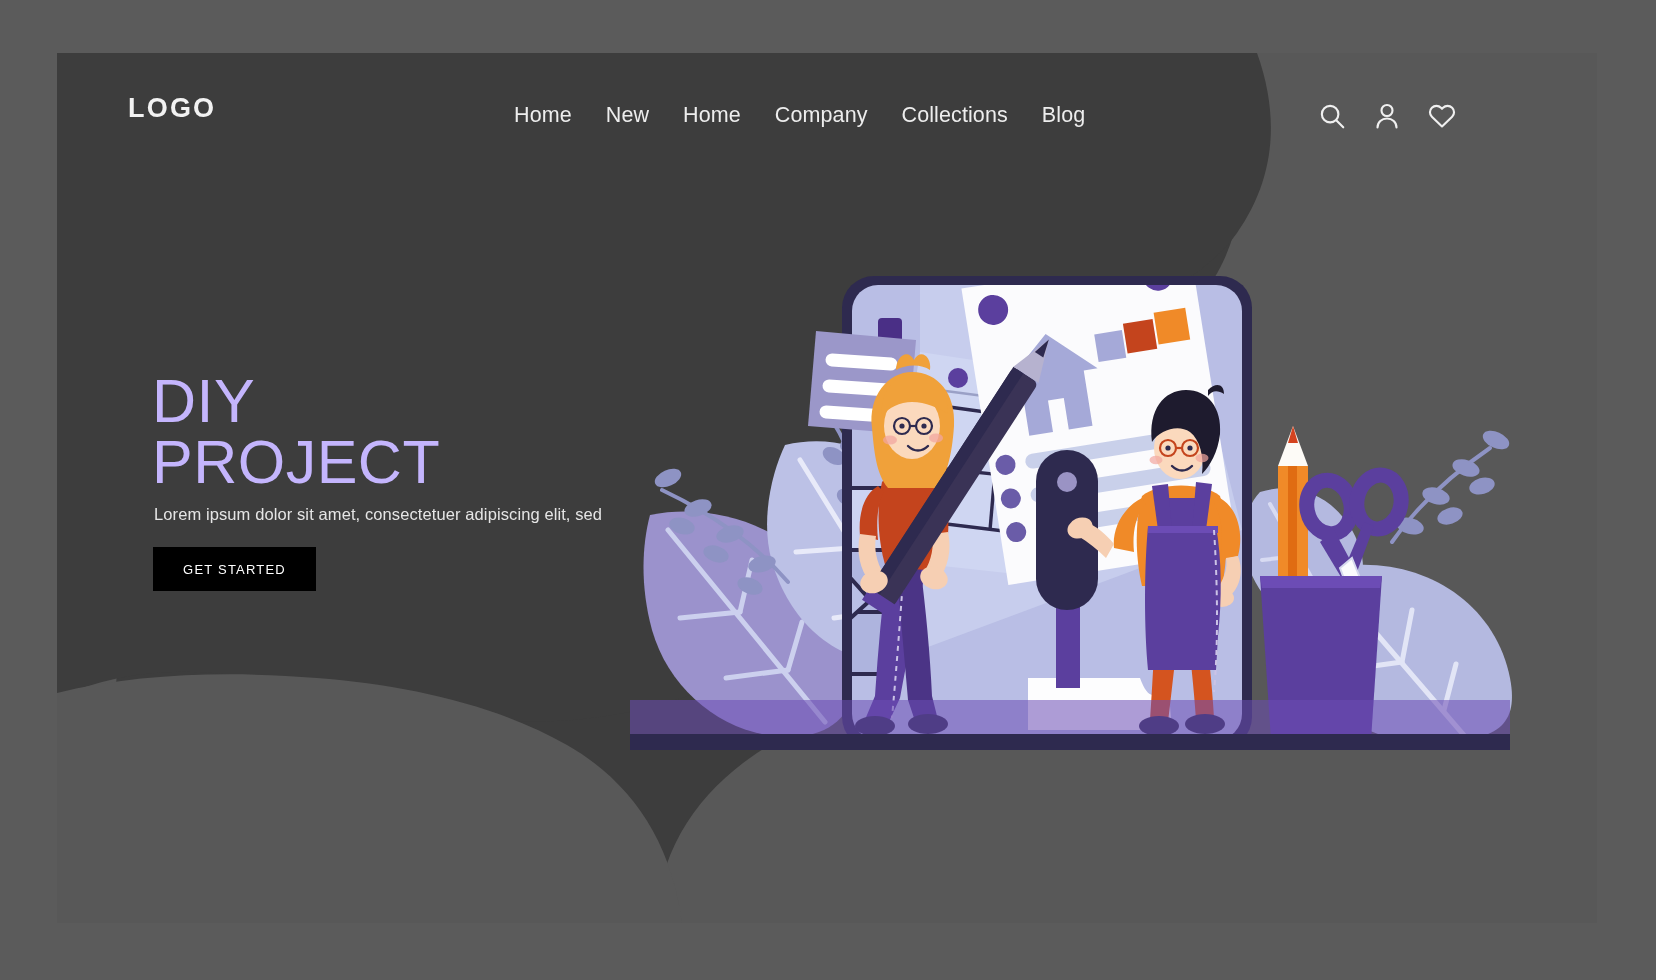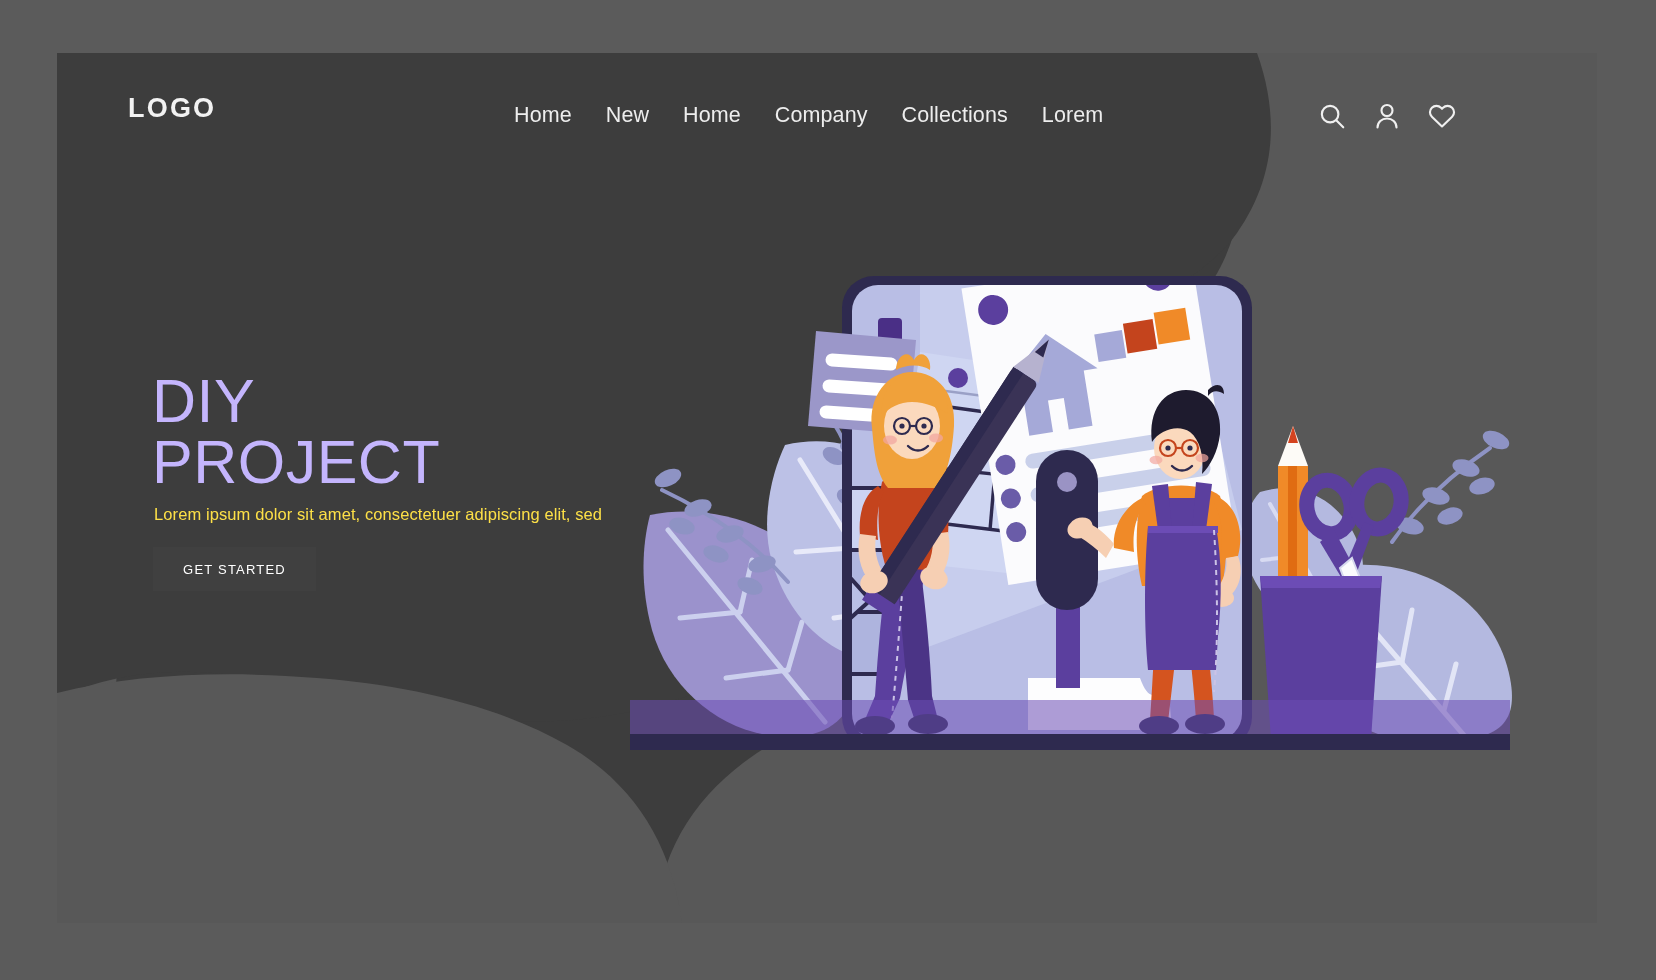--- a/index.html
+++ b/index.html
@@ -43,25 +43,25 @@
 
   
   .hero{position:absolute;left:57px;top:53px;width:700px;}
   .h1{
     position:absolute;left:95px;top:318px;
     color:#c4b5fd;font-size:61px;line-height:1.0;font-weight:400;
     letter-spacing:0.5px;white-space:pre-line;
   }
   .sub{
     position:absolute;left:97px;top:452px;
-    color:#fde047;font-size:16.5px;letter-spacing:0.1px;
+    color:#e5e5e5;font-size:16.5px;letter-spacing:0.1px;
   }
   .cta{
     position:absolute;left:96px;top:494px;width:163px;height:44px;
-    background:#404040;border:0;cursor:pointer;
+    background:#000000;border:0;cursor:pointer;
     color:#ffffff;font-size:13px;letter-spacing:1.2px;font-weight:400;
     display:flex;align-items:center;justify-content:center;
   }
 
   
   .illus{position:absolute;left:620px;top:230px;width:900px;height:560px;}
   .illus svg{display:block;width:900px;height:560px;overflow:visible;}
 </style>
 </head>
 <body>
@@ -92,21 +92,21 @@
 
   <div class="header">
     <div class="logo">LOGO</div>
 
     <nav class="nav">
       <a href="#">Home</a>
       <a href="#">New</a>
       <a href="#">Home</a>
       <a href="#">Company</a>
       <a href="#">Collections</a>
-      <a href="#">Lorem</a>
+      <a href="#">Blog</a>
     </nav>
 
     <div class="icons">
       <svg class="ic" viewBox="0 0 24 24" fill="none" stroke="#f0f0f0" stroke-width="1.7" stroke-linecap="round">
         <circle cx="10.5" cy="10.5" r="6.6"></circle>
           <line x1="15.4" y1="15.4" x2="21" y2="21"></line>
       </svg>
       <svg class="ic" viewBox="0 0 24 24" fill="none" stroke="#f0f0f0" stroke-width="1.7" stroke-linecap="round">
         <circle cx="12" cy="7.6" r="4.4"></circle>
         <path d="M4.4 21.2c0-4.3 3.4-7.2 7.6-7.2s7.6 2.9 7.6 7.2"></path>

